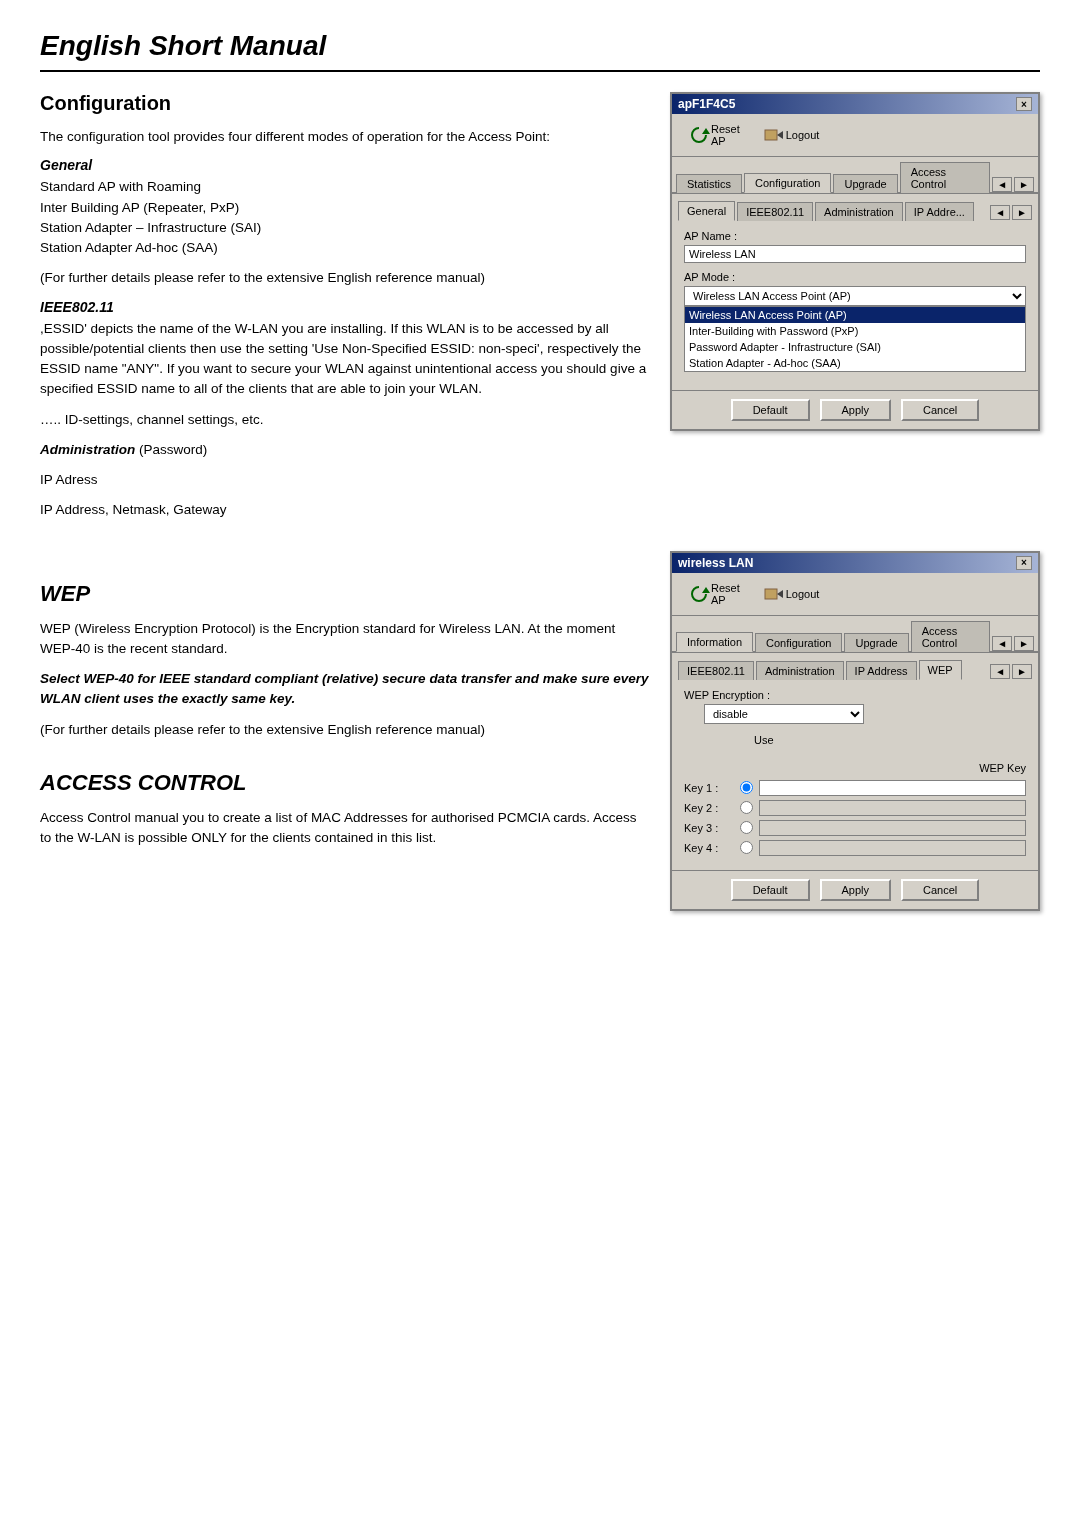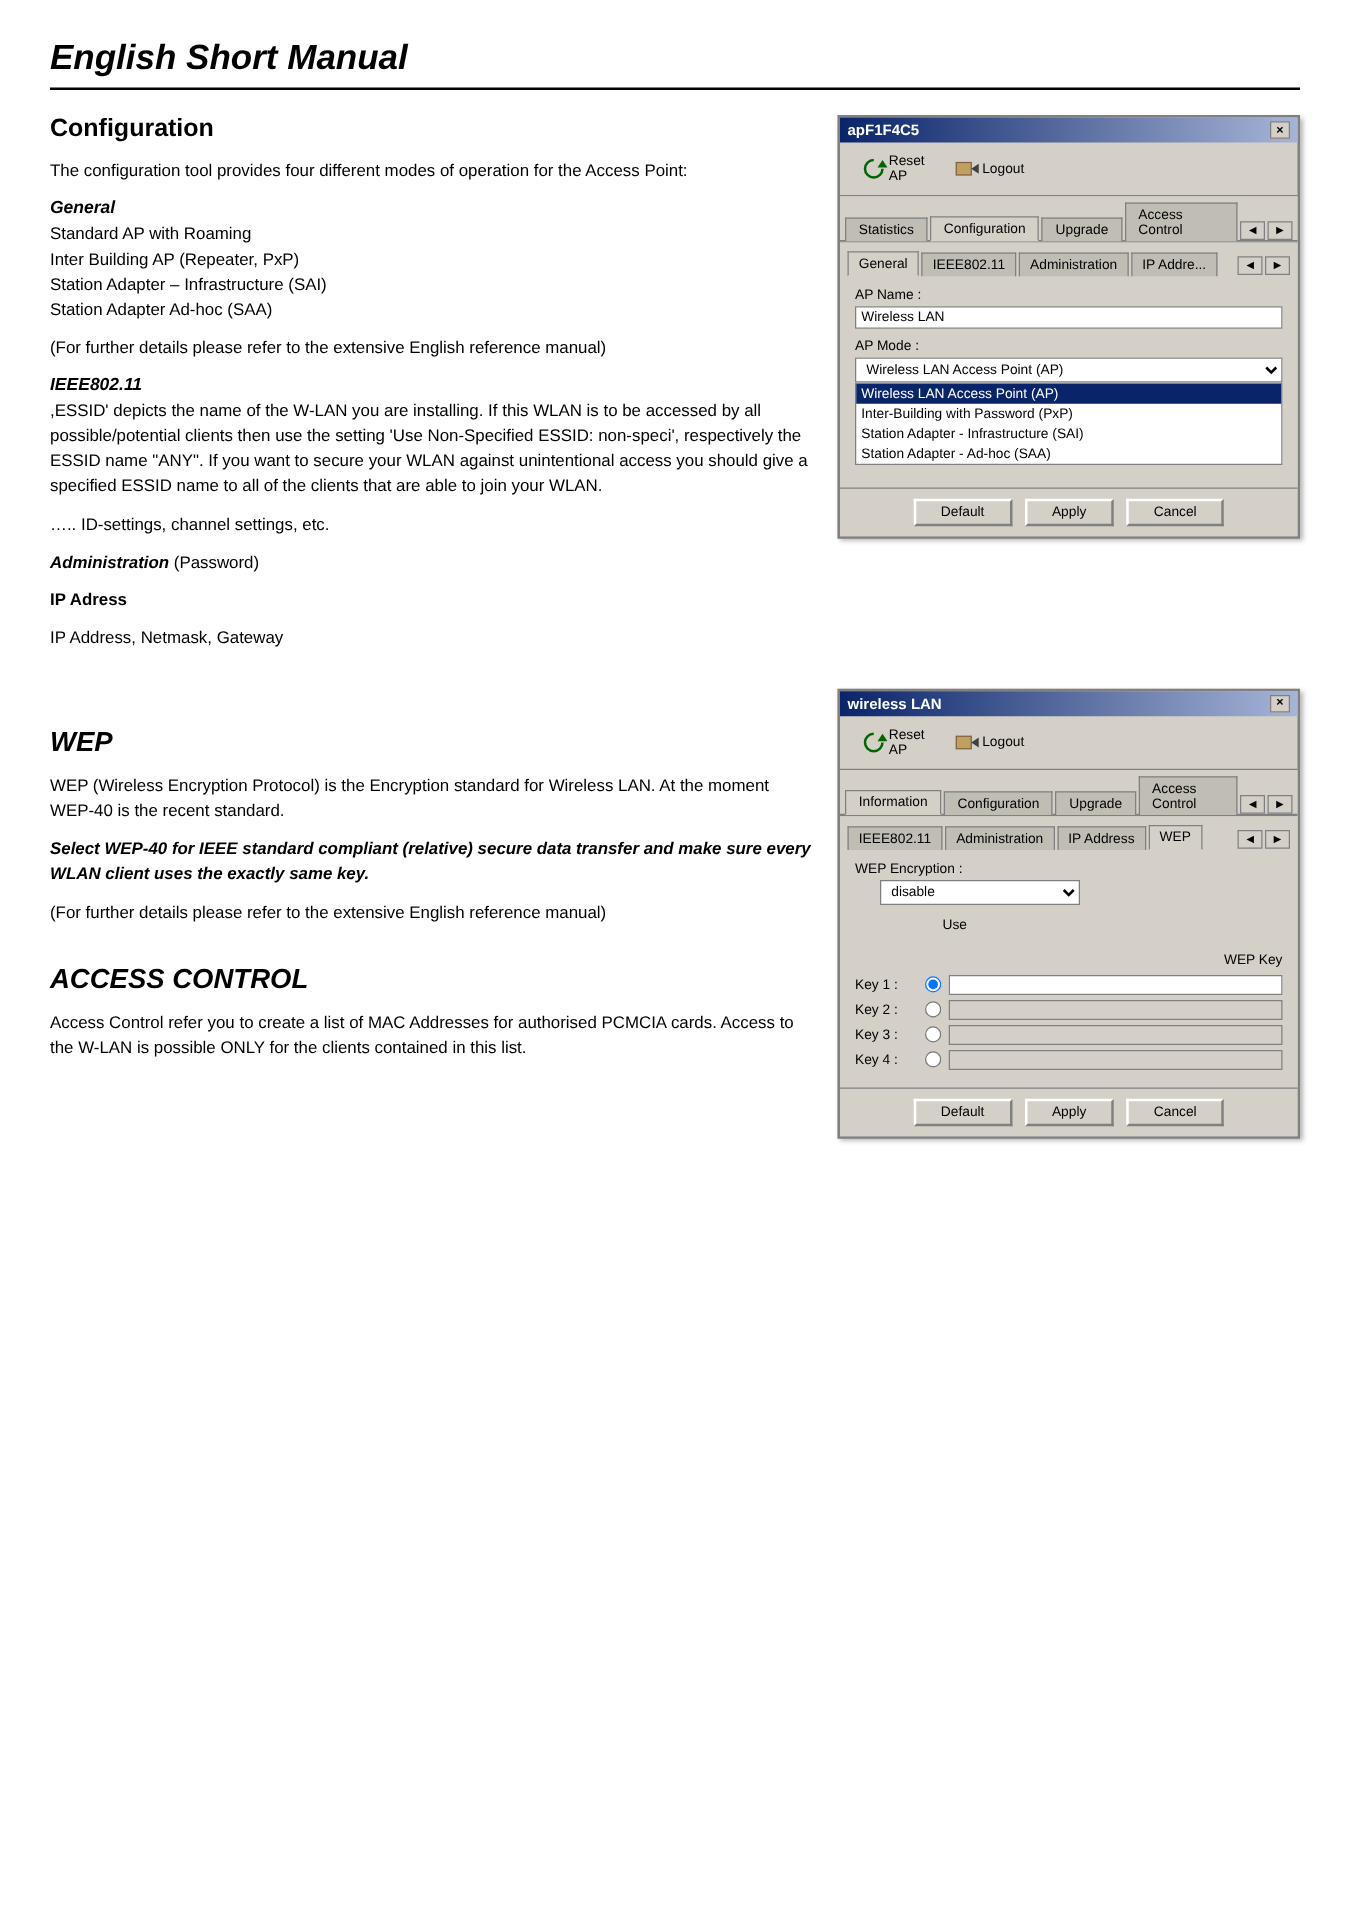--- a/index.html
+++ b/index.html
@@ -292,21 +292,21 @@
   <div class="left-col">
     <h2 class="section-title">Configuration</h2>
     <p class="section-text">The configuration tool provides four different modes of operation for the Access Point:</p>
     <h3 class="italic-title">General</h3>
     <p class="section-text">Standard AP with Roaming<br>Inter Building AP (Repeater, PxP)<br>Station Adapter – Infrastructure (SAI)<br>Station Adapter Ad-hoc (SAA)</p>
     <p class="section-text">(For further details please refer to the extensive English reference manual)</p>
     <h3 class="italic-title">IEEE802.11</h3>
     <p class="section-text">,ESSID' depicts the name of the W-LAN you are installing. If this WLAN is to be accessed by all possible/potential clients then use the setting 'Use Non-Specified ESSID: non-speci', respectively the ESSID name "ANY". If you want to secure your WLAN against unintentional access you should give a specified ESSID name to all of the clients that are able to join your WLAN.</p>
     <p class="section-text">….. ID-settings, channel settings, etc.</p>
     <p class="section-text"><strong><em>Administration</em></strong> (Password)</p>
-    <p class="section-text" style="font-weight:bold;">IP Adress</p>
+    <p class="section-text" style="font-weight:normal;">IP Adress</p>
     <p class="section-text">IP Address, Netmask, Gateway</p>
   </div>
   <div class="right-col">
 
     <div class="dialog">
       <div class="dialog-titlebar">
         <span>apF1F4C5</span>
         <div class="dialog-close-btn">×</div>
       </div>
       <div class="dialog-toolbar">
@@ -359,21 +359,21 @@
             <label class="form-label">AP Mode :</label>
             <select class="form-select">
               <option>Wireless LAN Access Point (AP)</option>
               <option>Inter-Building with Repeating (PxP)</option>
               <option>Station Adapter - Infrastructure (SAI)</option>
               <option>Station Adapter - Ad-hoc (SAA)</option>
             </select>
             <div class="dropdown-list">
               <div class="dropdown-item selected">Wireless LAN Access Point (AP)</div>
               <div class="dropdown-item">Inter-Building with Password (PxP)</div>
-              <div class="dropdown-item">Station Adapter - Infrastructure (SAI)</div>
+              <div class="dropdown-item">Password Adapter - Infrastructure (SAI)</div>
               <div class="dropdown-item">Station Adapter - Ad-hoc (SAA)</div>
             </div>
           </div>
         </div>
         <div class="dialog-footer">
           <button class="win-btn">Default</button>
           <button class="win-btn">Apply</button>
           <button class="win-btn">Cancel</button>
         </div>
       </div>
@@ -386,21 +386,21 @@
 
     <div class="wep-section">
       <h2 class="italic-large">WEP</h2>
       <p class="section-text">WEP (Wireless Encryption Protocol) is the Encryption standard for Wireless LAN. At the moment WEP-40 is the recent standard.</p>
       <p class="bold-italic-text">Select  WEP-40 for IEEE standard compliant (relative) secure data transfer and make sure every WLAN client uses the exactly same key.</p>
       <p class="section-text">(For further details please refer to the extensive English reference manual)</p>
     </div>
 
     <div class="access-section">
       <h2 class="all-caps">ACCESS CONTROL</h2>
-      <p class="section-text">Access Control refer you to create a list of MAC Addresses for authorised PCMCIA cards. Access to the W-LAN is possible ONLY for the clients contained in this list.</p>
+      <p class="section-text">Access Control manual you to create a list of MAC Addresses for authorised PCMCIA cards. Access to the W-LAN is possible ONLY for the clients contained in this list.</p>
     </div>
   </div>
 
   <div class="right-bottom">
 
     <div class="dialog">
       <div class="dialog-titlebar">
         <span>wireless LAN</span>
         <div class="dialog-close-btn">×</div>
       </div>

